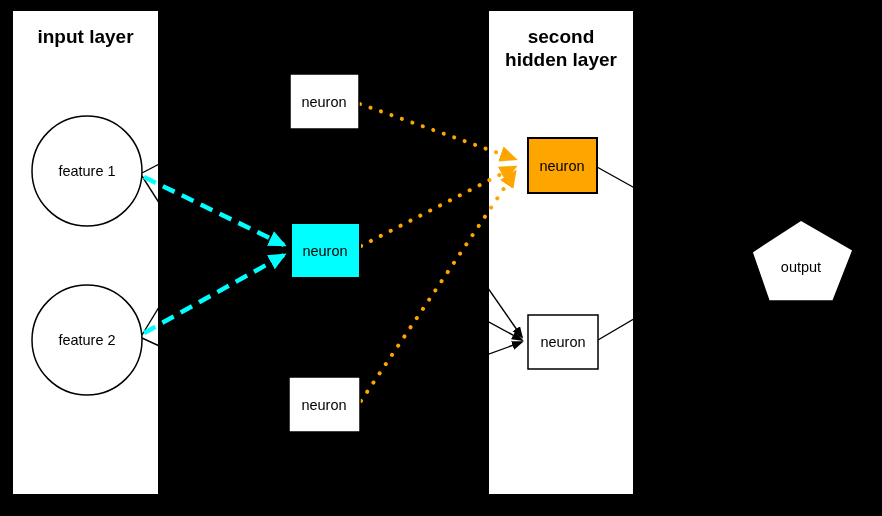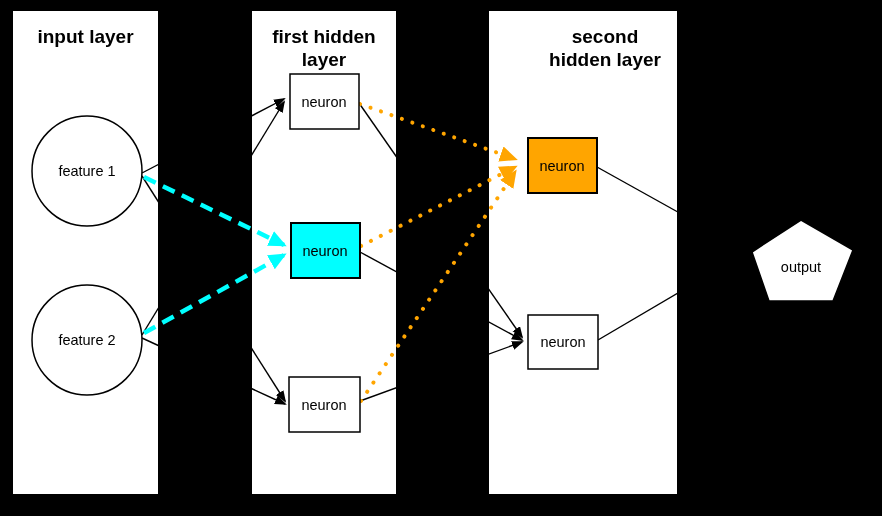--- a/index.html
+++ b/index.html
@@ -44,25 +44,21 @@
   }
 </style>
 </head>
 <body>
 
 <div class="canvas">
 
   <div class="panel" style="left:13px; width:145px;">
     <div class="panel-title">input layer</div>
   </div>
-  <div class="panel" style="left:252px; width:144px;">
-    <div class="panel-title">first hidden
-layer</div>
-  </div>
-  <div class="panel" style="left:489px; width:144px;padding-left:44px;">
+  <div class="panel" style="left:489px; width:144px;">
     <div class="panel-title">second
 hidden layer</div>
   </div>
 
   <svg class="overlay" viewBox="0 0 882 516">
     <defs>
       <marker id="arrow-black" markerUnits="userSpaceOnUse" markerWidth="13" markerHeight="10" refX="10" refY="4.5" orient="auto">
         <path d="M0,0 L12,4.5 L0,9 z" fill="#000"></path>
       </marker>
       <marker id="arrow-cyan" markerUnits="userSpaceOnUse" markerWidth="20" markerHeight="18" refX="15" refY="8" orient="auto">

